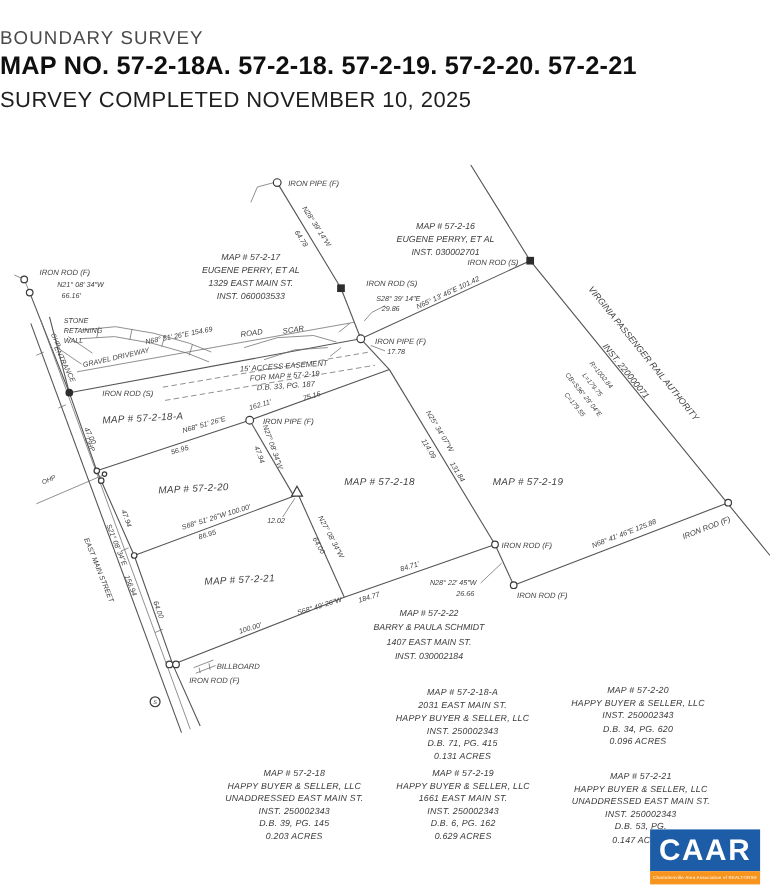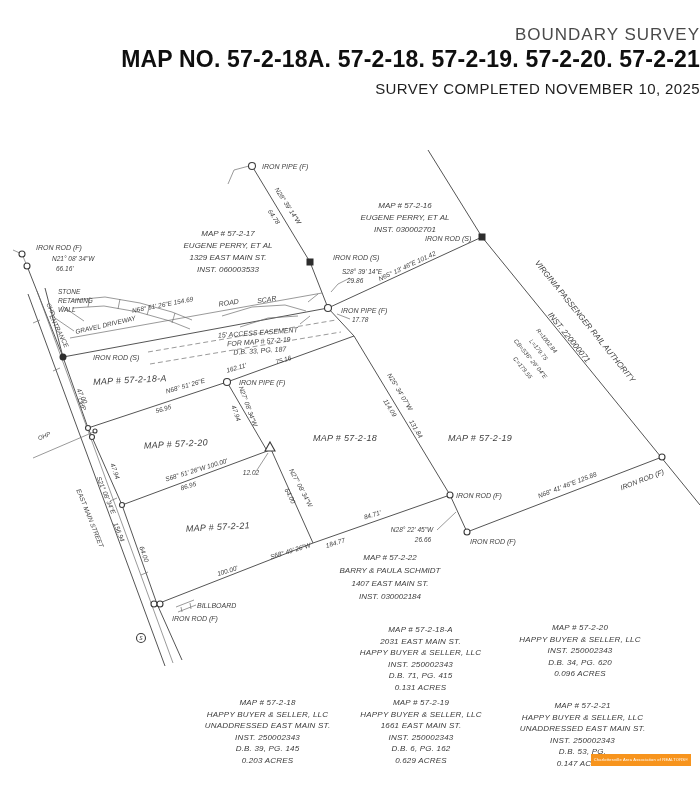--- a/index.html
+++ b/index.html
@@ -1,20 +1,20 @@
 <!DOCTYPE html>
 <html><head>
 <meta charset="utf-8">
 <style>
   html,body{margin:0;padding:0;}
   body{width:700px;height:805px;position:relative;background:#ffffff;font-family:"Liberation Sans",sans-serif;overflow:hidden;}
-  .hdr{position:absolute;left:0;width:700px;text-align:right;}
+  .hdr{position:absolute;left:0;width:700px;text-align:left;}
   .hdr1{top:25px;font-size:17px;color:#4a4a4a;letter-spacing:1px;}
   .hdr2{top:46px;font-size:23px;font-weight:bold;color:#0f0f0f;letter-spacing:.2px;}
-  .hdr3{top:80px;font-size:15px;color:#1e1e1e;letter-spacing:.4px;}
+  .hdr3{top:80px;font-size:20px;color:#1e1e1e;letter-spacing:.4px;}
   svg.plat{position:absolute;left:0;top:0;}
   svg text{font-family:"Liberation Sans",sans-serif;font-style:italic;fill:#3e3e3e;}
   .t5{font-size:5px}.t6{font-size:6px}.t65{font-size:6.5px}.t7{font-size:7px}
   .t8{font-size:8px}.t9{font-size:9px;letter-spacing:.3px}
   .mid{text-anchor:middle}
   .ln{stroke:#555;stroke-width:1;fill:none}
   .thin{stroke:#6e6e6e;stroke-width:.7;fill:none}
   .dash{stroke:#6e6e6e;stroke-width:.7;fill:none;stroke-dasharray:5 3}
   .mk{fill:#fff;stroke:#3b3b3b;stroke-width:1.1}
   .mkf{fill:#2d2d2d;stroke:none}
@@ -236,14 +236,15 @@
 <div class="fblock" style="left:505px;top:700px;width:155px;">
   <div>MAP # 57-2-21</div>
   <div>HAPPY BUYER &amp; SELLER, LLC</div>
   <div>UNADDRESSED EAST MAIN ST.</div>
   <div>INST. 250002343</div>
   <div>D.B. 53, PG.</div>
   <div>0.147 ACRES</div>
 </div>
 
 <div class="caar">
+  <div class="caar-blue">CAAR</div>
   <div class="caar-orange">Charlottesville Area Association of REALTORS®</div>
 </div>
 
 </body></html>

